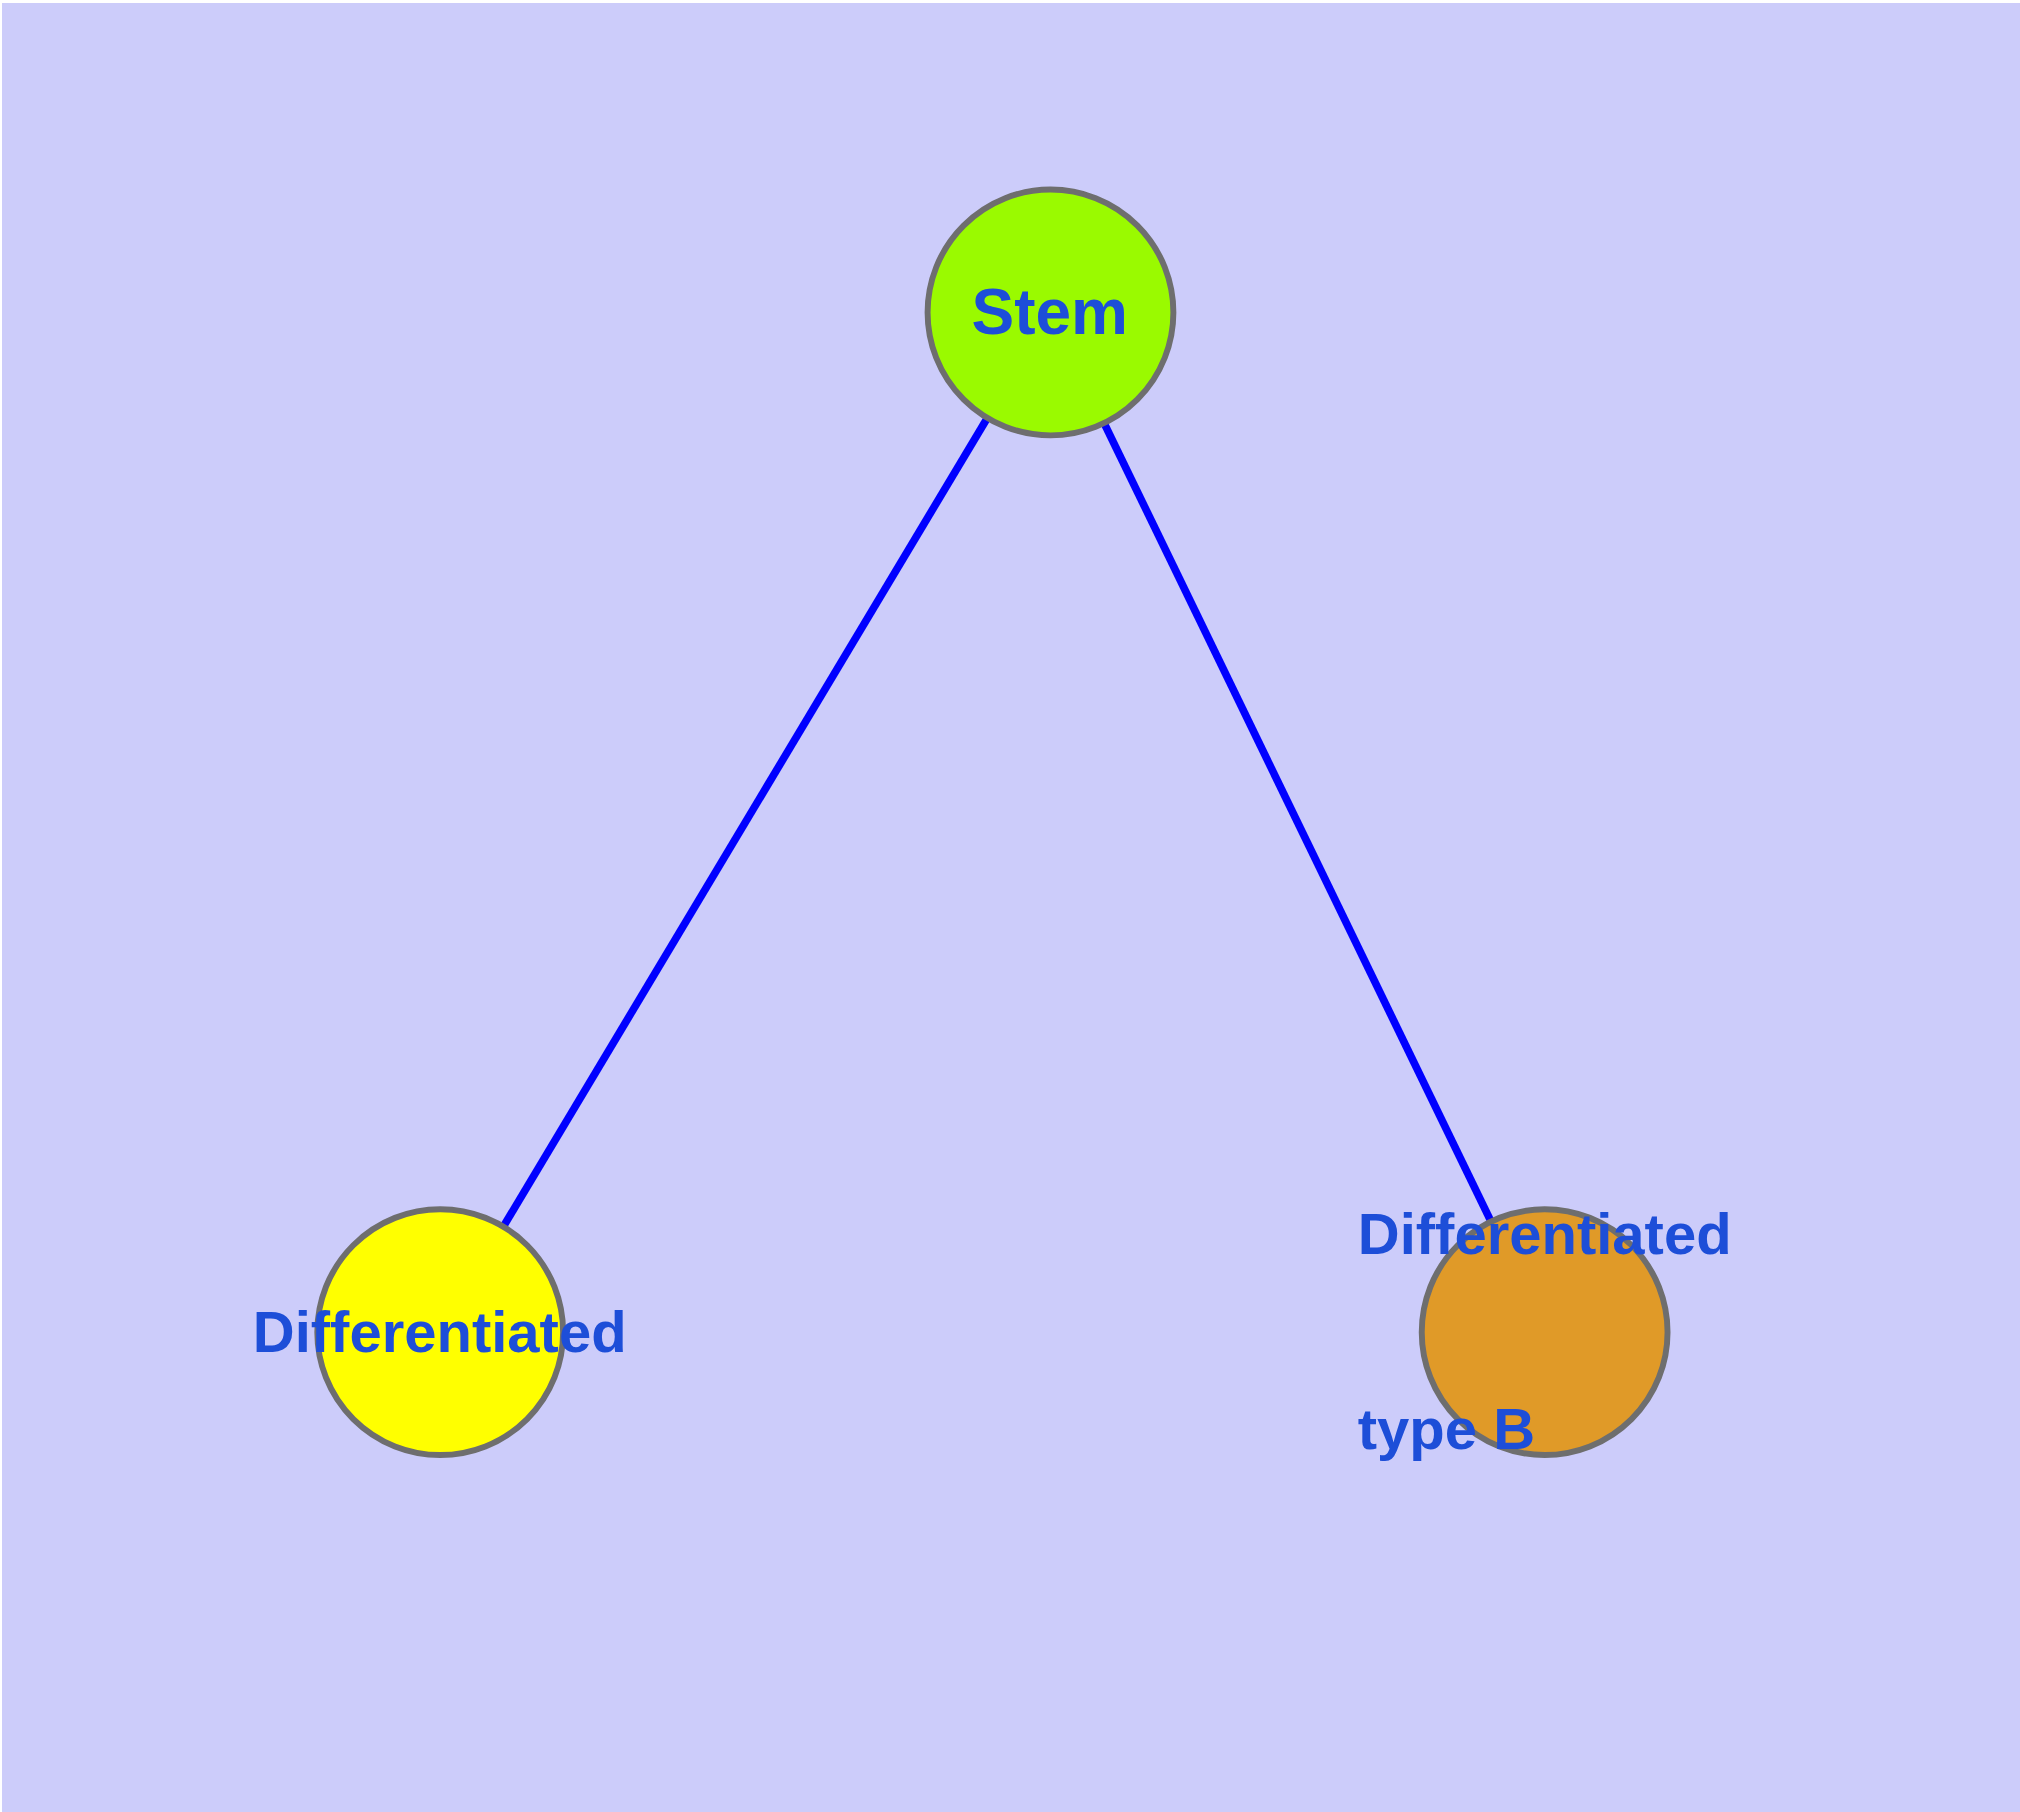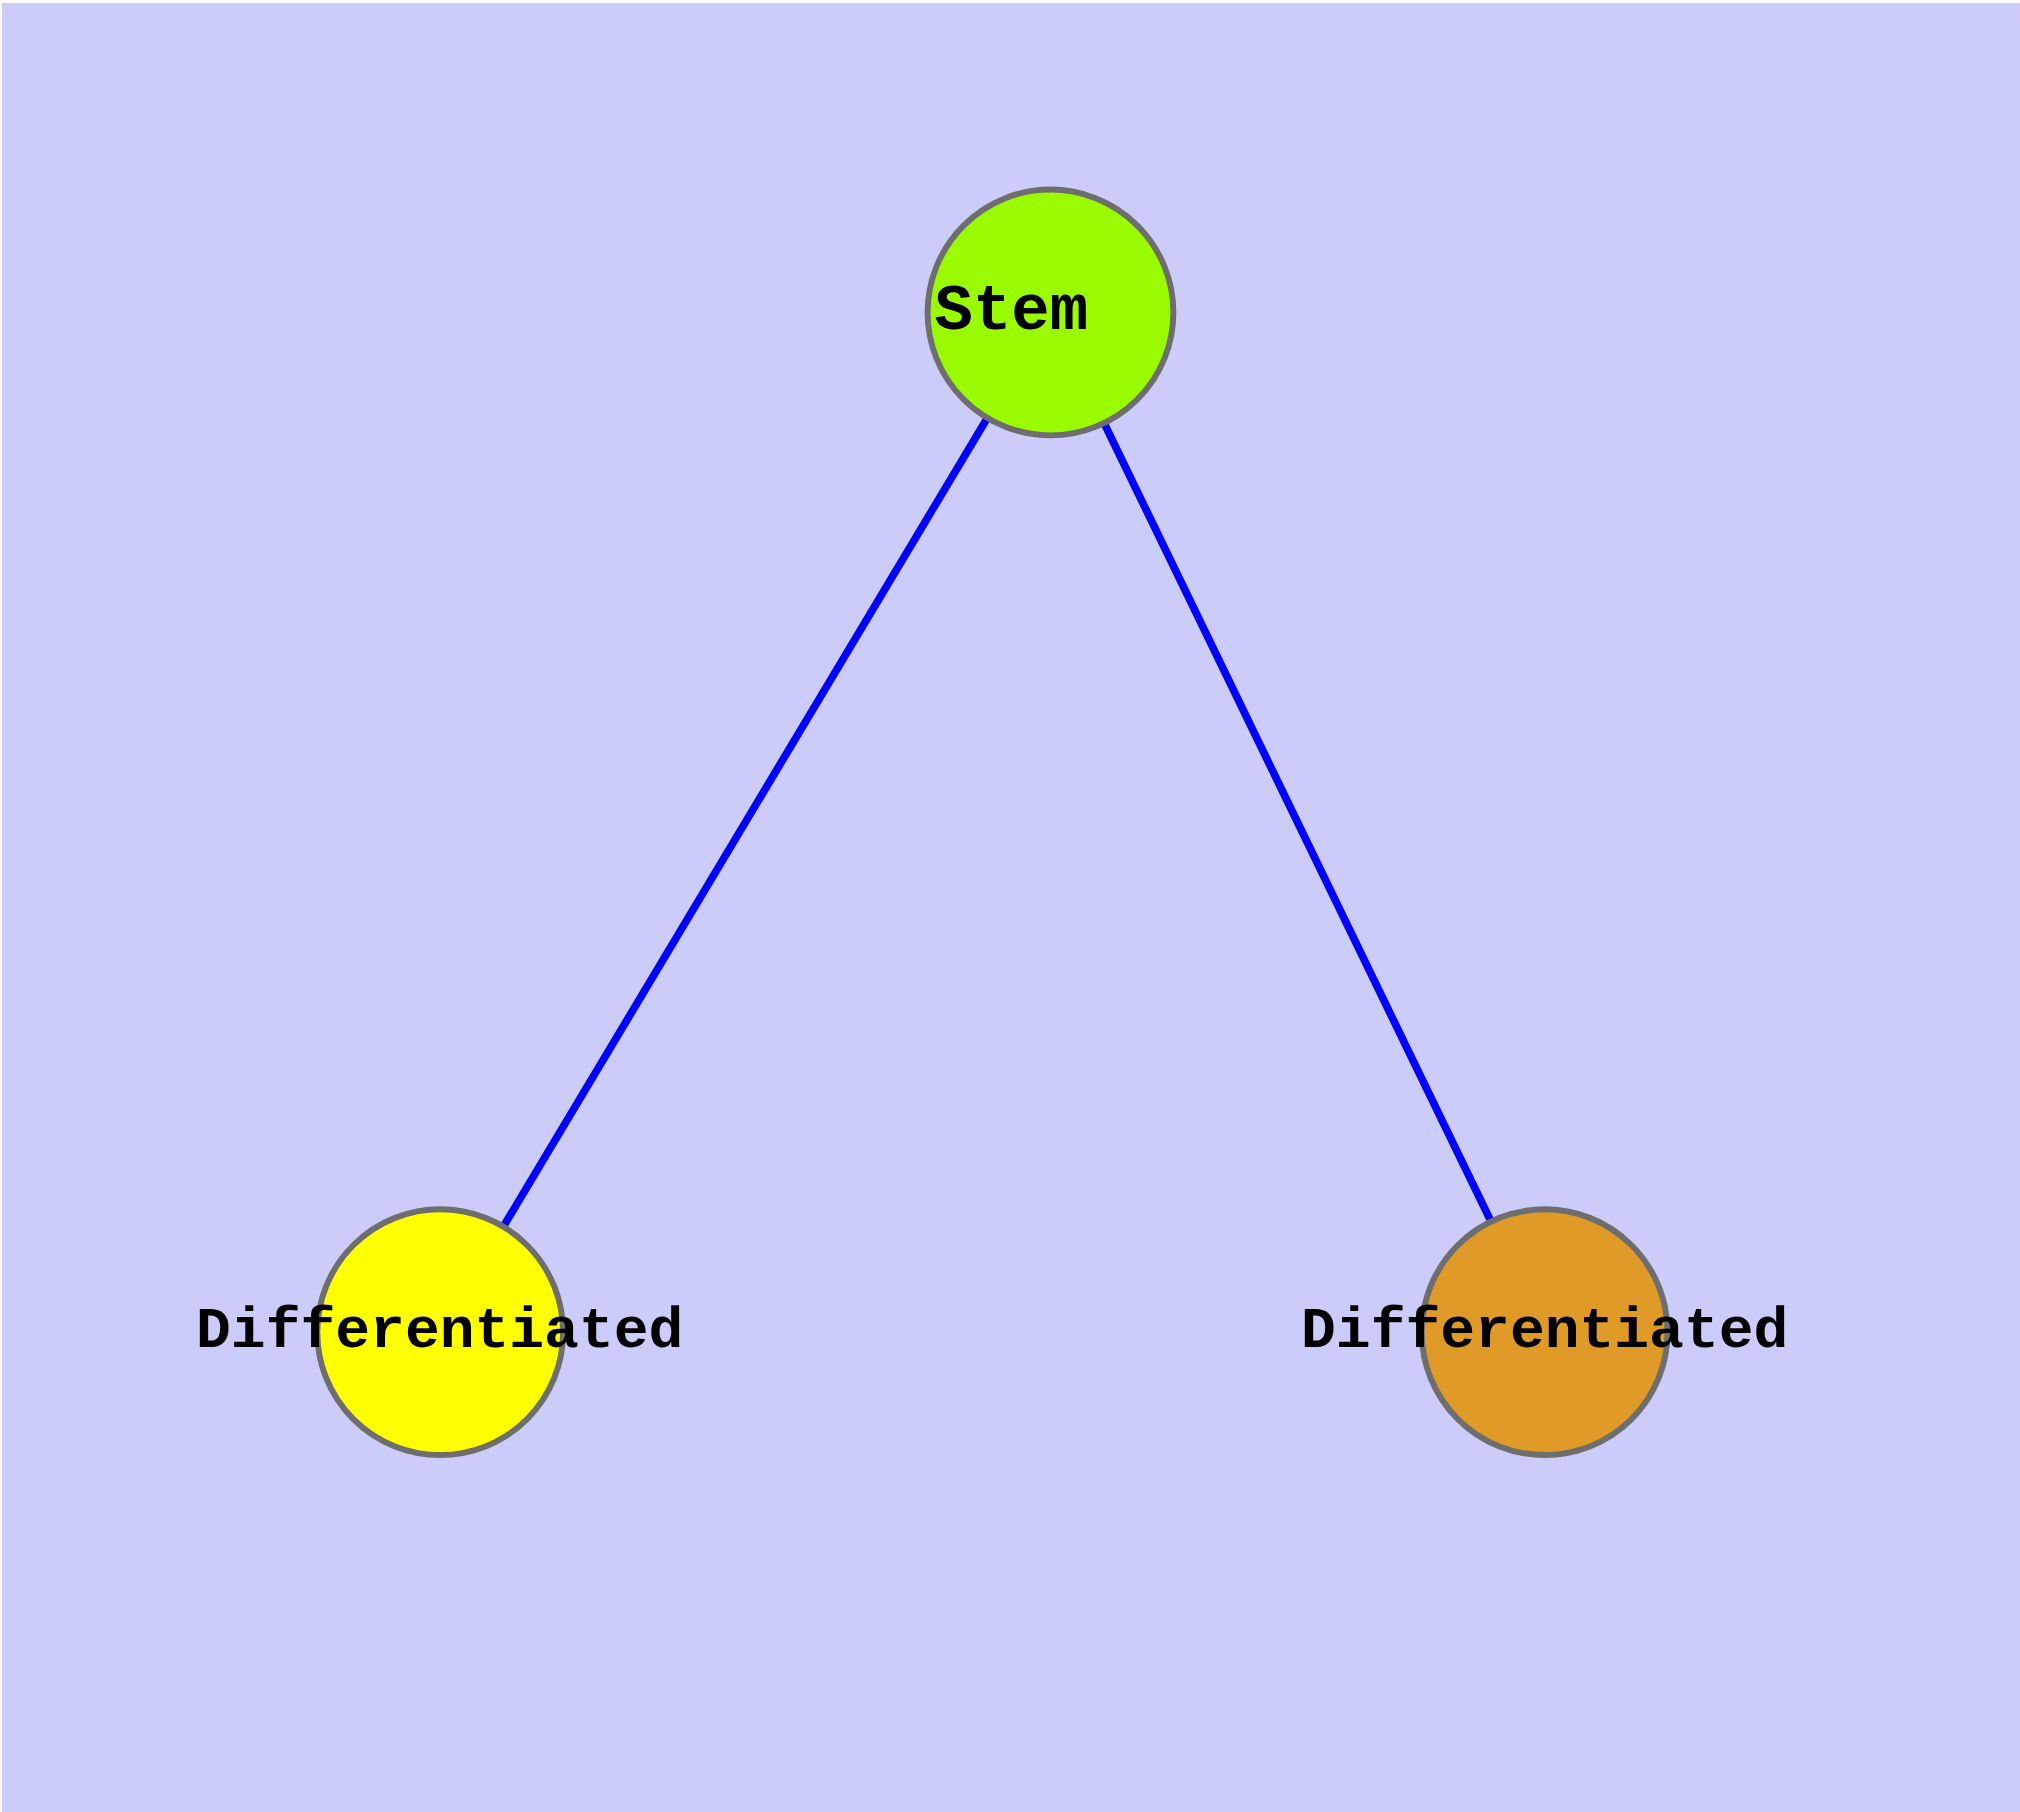--- a/index.html
+++ b/index.html
@@ -36,22 +36,22 @@
     left: 0;
     top: 0;
     width: 2019px;
     height: 1809px;
     display: block;
   }
 
   .node-label {
     position: absolute;
     text-align: left;
-    color: #000000;
-    font-family: Liberation Mono, monospace;
+    color: #1d4ed8;
+    font-family: Liberation Sans, sans-serif;
     font-weight: bold;
     line-height: 1.12;
     white-space: pre;
     pointer-events: none;
     transform: translate(-50%, -50%);
   }
 
   .node-label.root {
     font-size: 64px;
   }
@@ -83,17 +83,18 @@
     <div class="node-label root" style="left:1048px; top:309px;">
       <div>Stem</div>
     </div>
 
     <div class="node-label leaf" style="left:438px; top:1329px;">
       <div>Differentiated</div>
     </div>
 
     <div class="node-label leaf" style="left:1543px; top:1329px;">
       <div>Differentiated</div>
+      <div>type B</div>
     </div>
 
   </div>
 </div>
 
 
 </body></html>

